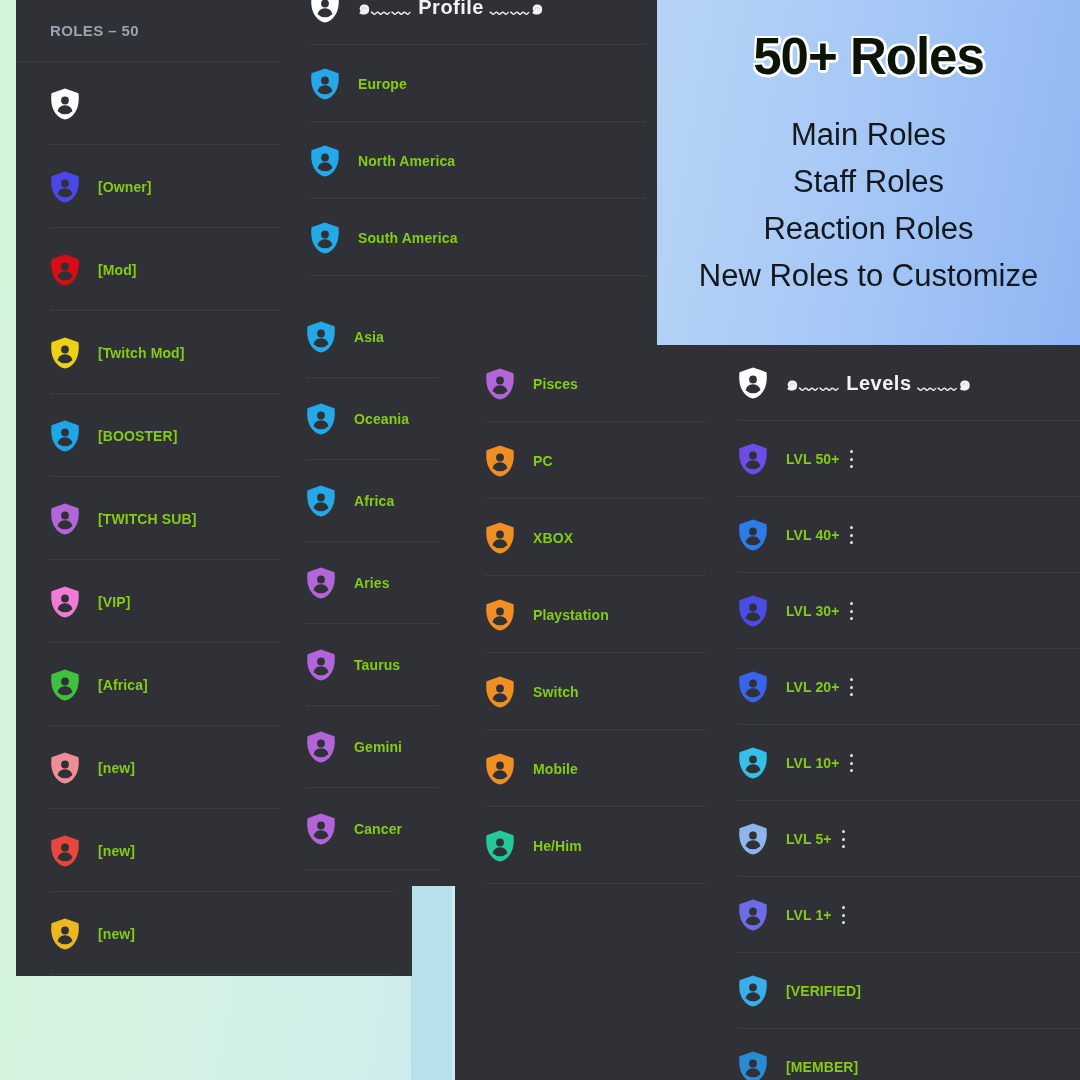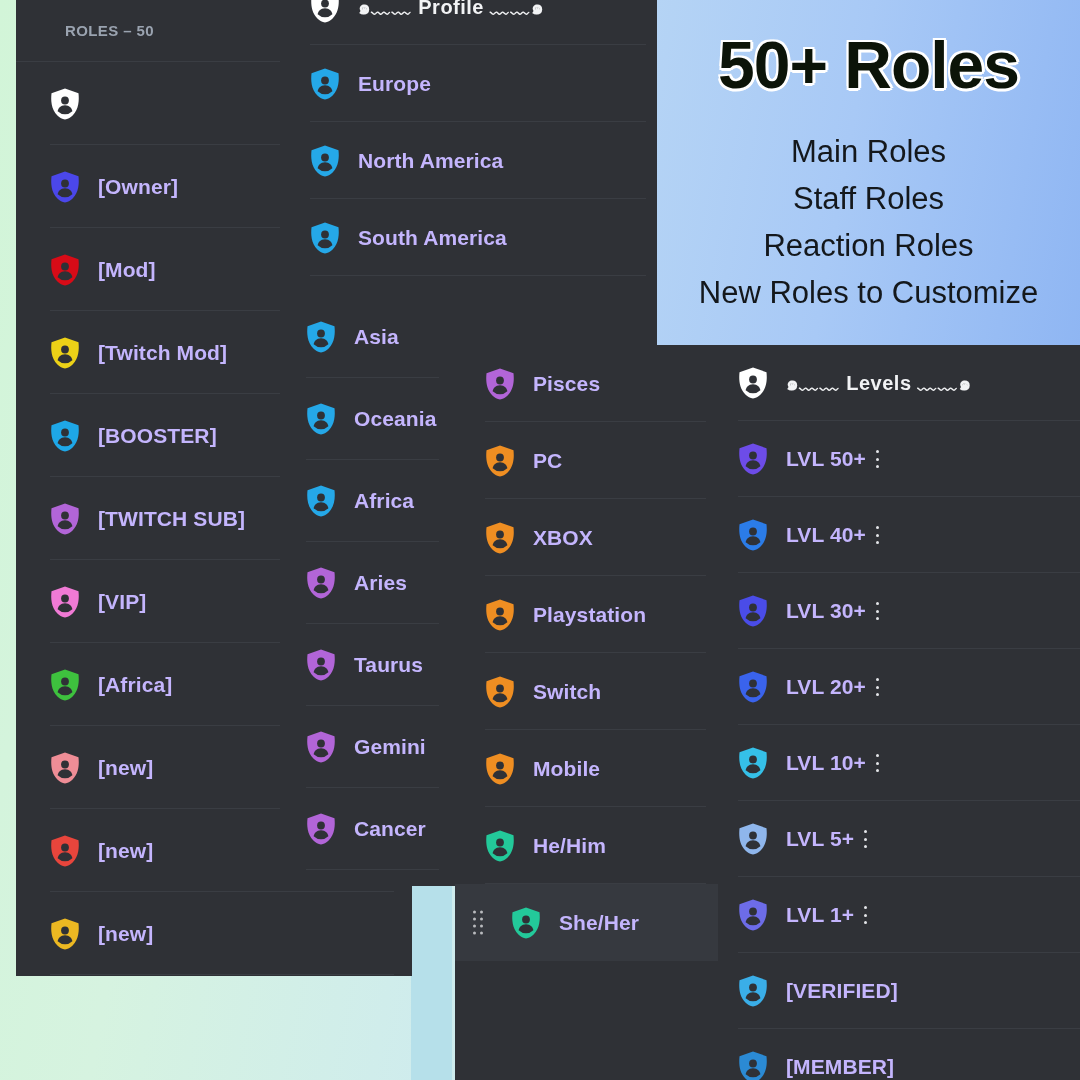--- a/index.html
+++ b/index.html
@@ -33,21 +33,21 @@
   .panel {
     position: absolute;
     background: #2f3136;
     overflow: hidden;
   }
 
   .panel-header {
     display: flex;
     align-items: center;
     height: 62px;
-    padding-left: 49px;
+    padding-left: 34px;
     border-bottom: 1px solid #3a3d43;
   }
   .header-label {
     color: #9aa3b0;
     font-size: 15px;
     font-weight: bold;
     letter-spacing: 0.4px;
   }
 
   
@@ -83,22 +83,22 @@
   .shield {
     flex: 0 0 auto;
     width: 30px;
     height: 32px;
     margin-right: 18px;
     position: relative;
   }
   .shield svg { display: block; width: 100%; height: 100%; }
 
   .role-label {
-    color: #c4b5fd;
-    font-size: 21px;
+    color: #84cc16;
+    font-size: 14px;
     font-weight: bold;
     white-space: nowrap;
     letter-spacing: 0.1px;
   }
 
   
   .deco-text {
     color: #f2f3f5;
     font-size: 20px;
     font-weight: bold;
@@ -145,21 +145,21 @@
     top: 0;
     width: 423px;
     height: 345px;
     background: linear-gradient(100deg, #b5d4f5 0%, #a8c9f6 45%, #8fb6f3 100%);
     display: flex;
     flex-direction: column;
     align-items: center;
     padding-top: 28px;
   }
   .banner-title {
-    font-size: 66px;
+    font-size: 51px;
     font-weight: bold;
     color: #0c1408;
     letter-spacing: -1px;
     text-shadow:
       -2px -2px 0 #ffffff,  2px -2px 0 #ffffff,
       -2px  2px 0 #ffffff,  2px  2px 0 #ffffff,
        0    3px 0 #ffffff,  3px  0   0 #ffffff;
     line-height: 1.15;
   }
   .banner-lines {
@@ -542,42 +542,20 @@
             <svg viewBox="0 0 30 32" xmlns="http://www.w3.org/2000/svg">
               <path d="M15 0.5 L28.5 5.2 C29.2 12 29 21 22.6 27.5 C20.4 29.8 17.6 31.2 15 31.5 C12.4 31.2 9.6 29.8 7.4 27.5 C1 21 0.8 12 1.5 5.2 Z" fill="#23c99a"></path>
               <circle cx="15" cy="12.5" r="3.9" fill="#2f3136"></circle>
               <path d="M15 17.2 c-4.6 0 -6.9 3.1 -7.4 6.1 a10.6 10.6 0 0 0 14.8 0 c-0.5 -3 -2.8 -6.1 -7.4 -6.1 z" fill="#2f3136"></path>
             </svg>
           </span>
           <span class="lvl-dotwrap">
             <span class="role-label">He/Him</span>
           </span>
         </div>
-        <div class="role-row tight highlight">
-          <span class="grip">
-            <i></i>
-            <i></i>
-            <i></i>
-            <i></i>
-            <i></i>
-            <i></i>
-            <i></i>
-            <i></i>
-          </span>
-          <span class="shield">
-            <svg viewBox="0 0 30 32" xmlns="http://www.w3.org/2000/svg">
-              <path d="M15 0.5 L28.5 5.2 C29.2 12 29 21 22.6 27.5 C20.4 29.8 17.6 31.2 15 31.5 C12.4 31.2 9.6 29.8 7.4 27.5 C1 21 0.8 12 1.5 5.2 Z" fill="#23c99a"></path>
-              <circle cx="15" cy="12.5" r="3.9" fill="#2f3136"></circle>
-              <path d="M15 17.2 c-4.6 0 -6.9 3.1 -7.4 6.1 a10.6 10.6 0 0 0 14.8 0 c-0.5 -3 -2.8 -6.1 -7.4 -6.1 z" fill="#2f3136"></path>
-            </svg>
-          </span>
-          <span class="lvl-dotwrap">
-            <span class="role-label">She/Her</span>
-          </span>
-        </div>
       </div>
   </div>
 
   <div class="panel" id="panel-levels" style="left:718px; top:345px; width:362px; height:735px;">
     <div id="levels-title-row">
         <div class="role-row lvl">
           <span class="shield">
             <svg viewBox="0 0 30 32" xmlns="http://www.w3.org/2000/svg">
               <path d="M15 0.5 L28.5 5.2 C29.2 12 29 21 22.6 27.5 C20.4 29.8 17.6 31.2 15 31.5 C12.4 31.2 9.6 29.8 7.4 27.5 C1 21 0.8 12 1.5 5.2 Z" fill="#ffffff"></path>
               <circle cx="15" cy="12.5" r="3.9" fill="#2f3136"></circle>

